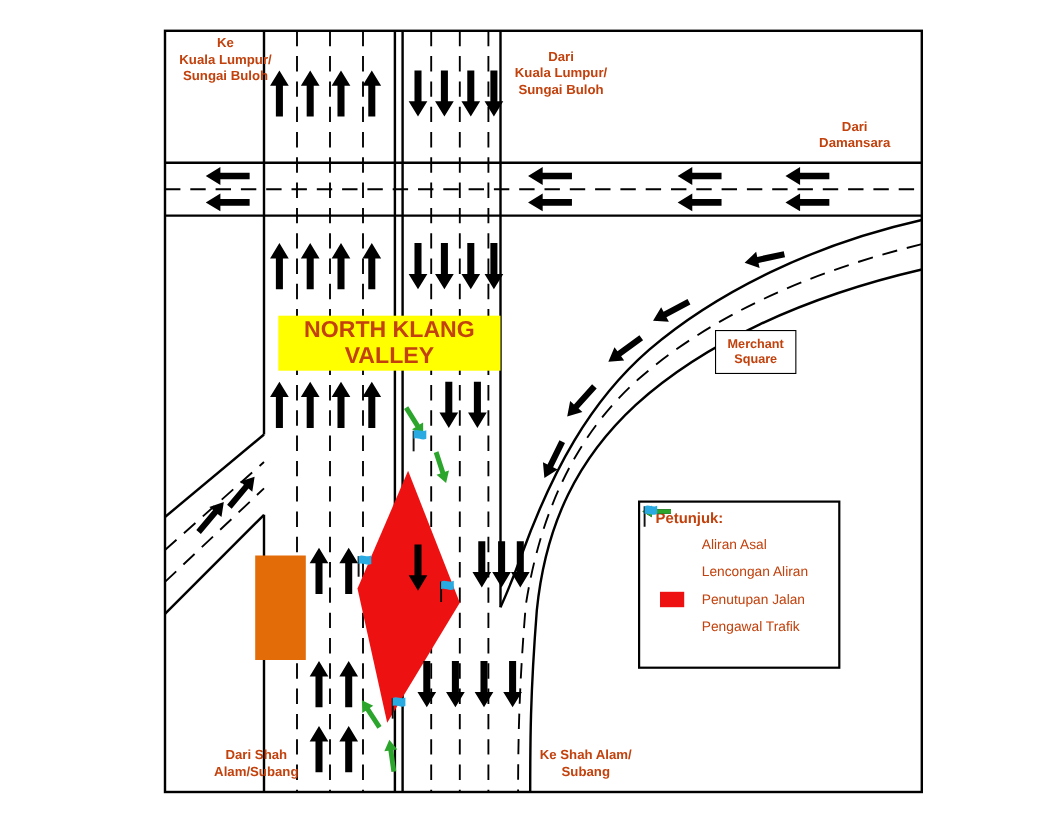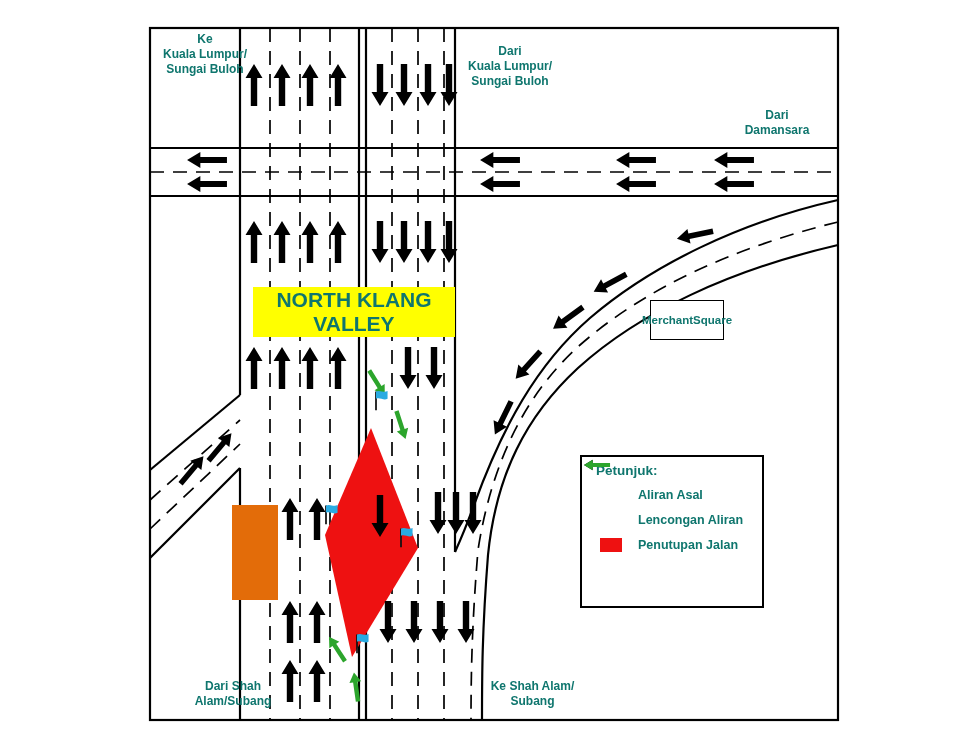--- a/index.html
+++ b/index.html
@@ -1,39 +1,39 @@
 <!DOCTYPE html>
 <html style="--c-red: #ee1111; --c-orange: #e36c09; --c-yellow: #ffff00; --c-green: #2ca52c; --c-blue: #29abe2;"><head>
 <meta charset="utf-8">
 <style>
   html,body{margin:0;padding:0;background:#fff;}
   #stage{position:relative;width:960px;height:750px;background:#fff;
-         font-family:"Liberation Sans",sans-serif;color:#0f766e;}
+         font-family:"Liberation Sans",sans-serif;color:#c2410c;}
   svg{position:absolute;left:0;top:0;}
   .edge{stroke:#000;stroke-width:2.2;fill:none;}
   .dash{stroke:#000;stroke-width:1.7;fill:none;stroke-dasharray:14 9;}
   .closure{fill:var(--c-red);}
   .work-area{fill:var(--c-orange);}
   .map-label{position:absolute;font-weight:bold;font-size:12px;line-height:15px;
              text-align:center;white-space:nowrap;}
   .title-box{position:absolute;left:253px;top:287px;width:202px;height:50px;
              background:var(--c-yellow);display:flex;flex-direction:column;
              align-items:center;justify-content:center;font-weight:bold;
              font-size:21px;line-height:24px;text-align:center;}
   .merchant-box{position:absolute;left:650px;top:300px;width:72px;height:38px;
-             background:#fff;border:1.6px solid #000;display:flex;flex-direction:row;
+             background:#fff;border:1.6px solid #000;display:flex;flex-direction:column;
              align-items:center;justify-content:center;font-weight:bold;
              font-size:11.5px;line-height:14px;text-align:center;}
   .legend{position:absolute;left:580px;top:455px;width:184px;height:153px;
           background:#fff;border:2px solid #000;box-sizing:border-box;
           padding:6px 10px 0 14px;}
   .legend-title{font-weight:bold;font-size:13.5px;margin-bottom:4px;}
   .legend-row{display:flex;align-items:center;height:25px;gap:12px;}
   .legend-icon{width:30px;display:flex;align-items:center;justify-content:center;flex:0 0 30px;}
-  .legend-label{font-weight:bold;font-size:12.5px;white-space:nowrap;}
+  .legend-label{font-weight:normal;font-size:12.5px;white-space:nowrap;}
   .swatch{width:22px;height:14px;}
   .swatch.red{background:var(--c-red);}
   .swatch.orange{background:var(--c-orange);}
 </style>
 </head>
 <body>
 
 <div id="stage">
 
   <svg width="960" height="750" viewBox="0 0 960 750">
@@ -205,15 +205,23 @@
           </svg>
       </span>
       <span class="legend-label">Lencongan Aliran</span>
     </div>
     <div class="legend-row">
       <span class="legend-icon">
           <span class="swatch red"></span>
         </span>
       <span class="legend-label">Penutupan Jalan</span>
     </div>
+    <div class="legend-row">
+      <span class="legend-icon">
+        <svg width="20" height="24" viewBox="-3 -17 17 22">
+            <use href="#flag"></use>
+          </svg>
+      </span>
+      <span class="legend-label">Pengawal Trafik</span>
+    </div>
   </div>
 
 </div>
 
 </body></html>

